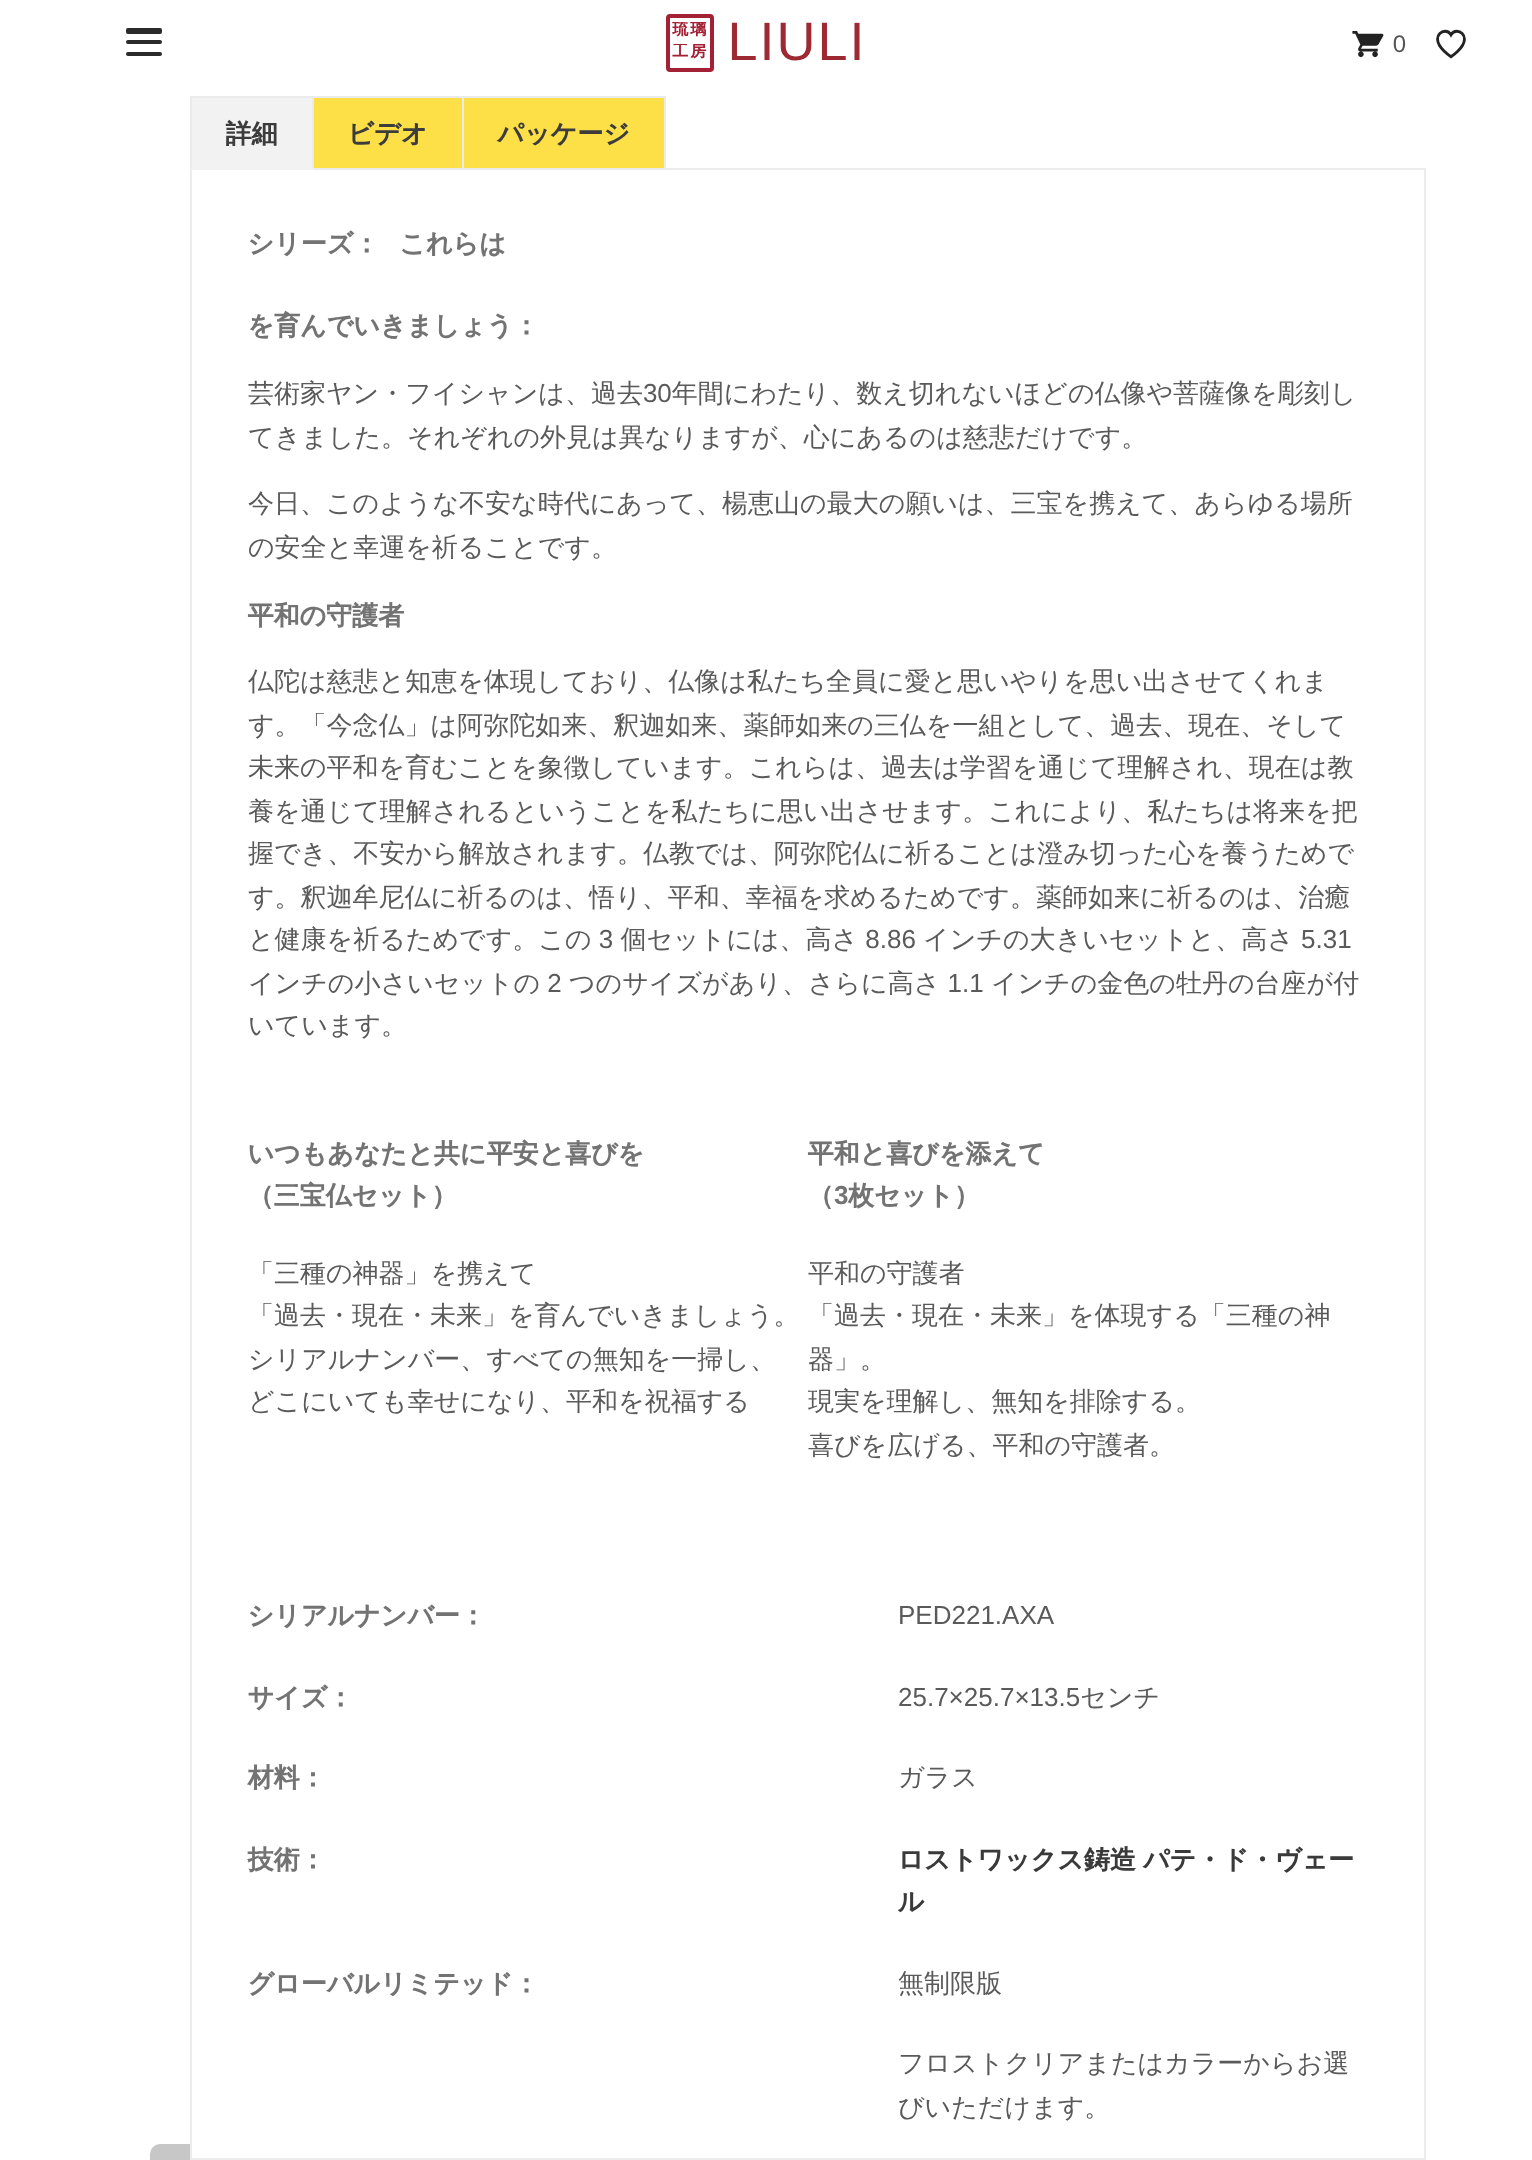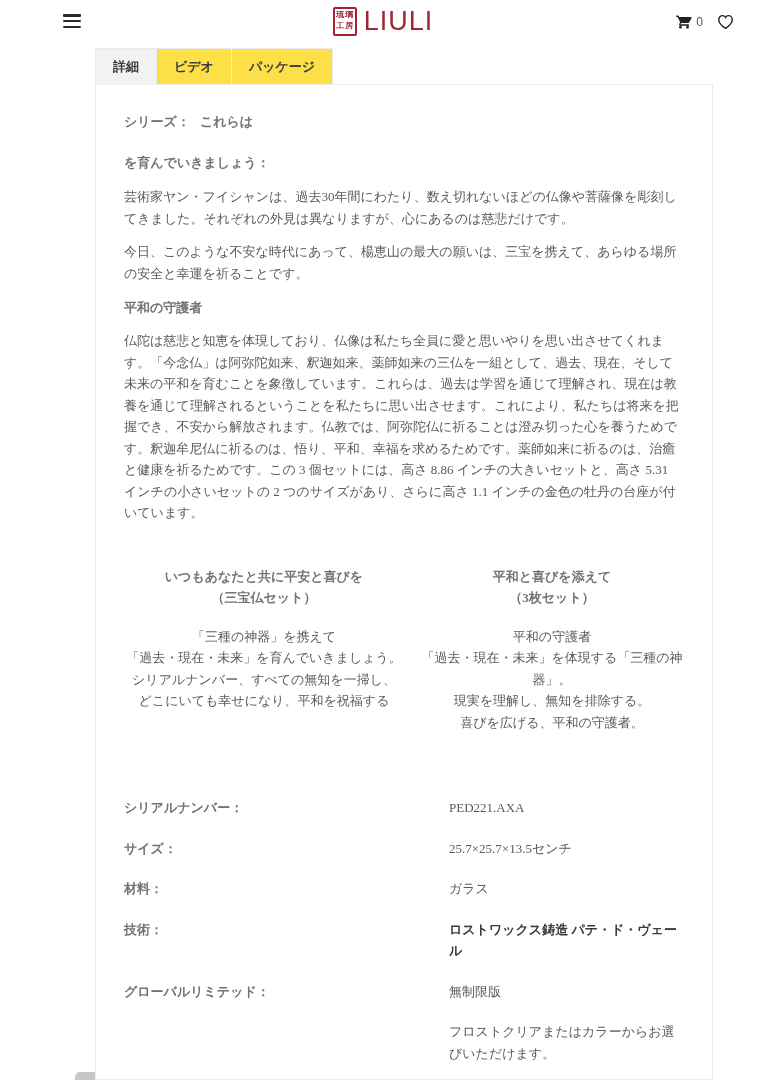--- a/index.html
+++ b/index.html
@@ -17,44 +17,44 @@
     display:grid; grid-template-columns:1fr 1fr; grid-template-rows:1fr 1fr; padding:2px 1px;
     color:#a32035; font-size:8px; line-height:1; font-weight:700; text-align:center; }
   .seal i { font-style:normal; overflow:hidden; }
   .logo-word { font-size:27px; letter-spacing:1px; color:#9d2933; font-weight:400; }
   .header-icons { position:absolute; right:32px; top:13px; display:flex;
     align-items:center; gap:14px; }
   .cart-wrap { display:flex; align-items:center; gap:3px; cursor:pointer; }
   .cart-count { font-size:12px; color:#555; }
 
   
-  .main { margin-left:95px; width:618px;font-family:Liberation Serif, serif; }
+  .main { margin-left:95px; width:618px; }
   .tabs { display:flex; height:37px; position:relative; z-index:2; margin-bottom:-1px; }
   .tab { padding:0 17px; display:flex; align-items:center; font-size:13px;
     font-weight:700; color:#3c3c3c; background:#fde047; border:1px solid #ebebeb;
     border-bottom:1px solid #ebebeb; cursor:pointer; }
   .tab + .tab { border-left:none; }
   .tab.active { background:#f2f2f2; border-bottom:1px solid #f2f2f2; }
 
   .panel { border:1px solid #ececec; background:#fff; padding:26px 28px 0;
     height:996px; position:relative; z-index:1; }
 
   .b { font-weight:700; color:#737373; font-size:13px; line-height:21px; }
   .txt { font-size:13px; color:#5a5a5a; line-height:21.5px; }
 
   .row-series { display:flex; gap:10px; }
   .lbl-design { margin-top:20px; }
   .p1 { margin-top:13px; }
   .p2 { margin-top:12px; }
   .h-guardian { margin-top:13px; }
   .p-guardian { margin-top:12px; }
 
-  .cols { display:flex; margin-top:42px;text-align:center; }
+  .cols { display:flex; margin-top:42px; }
   .col-left { width:280px; }
-  .col-right { flex:1;margin-left:16px; }
+  .col-right { flex:1; }
   .col-body { margin-top:18px; }
 
   .specs { margin-top:64px; }
   .spec-row { display:flex; align-items:flex-start; min-height:21px; margin-bottom:19px; }
   .spec-label { width:280px; flex:0 0 280px; }
   .spec-value { flex:1;margin-left:45px; }
   .spec-value.bold { font-weight:700; color:#3a3a3a; }
   .spec-row.tall { align-items:center; margin-top:4px; }
   .contents-p2 { margin-top:21px; }
 

